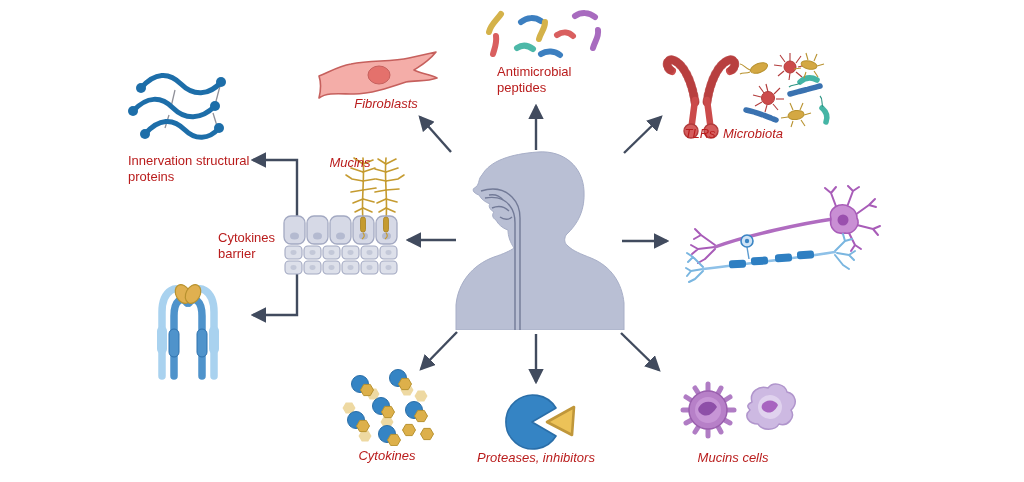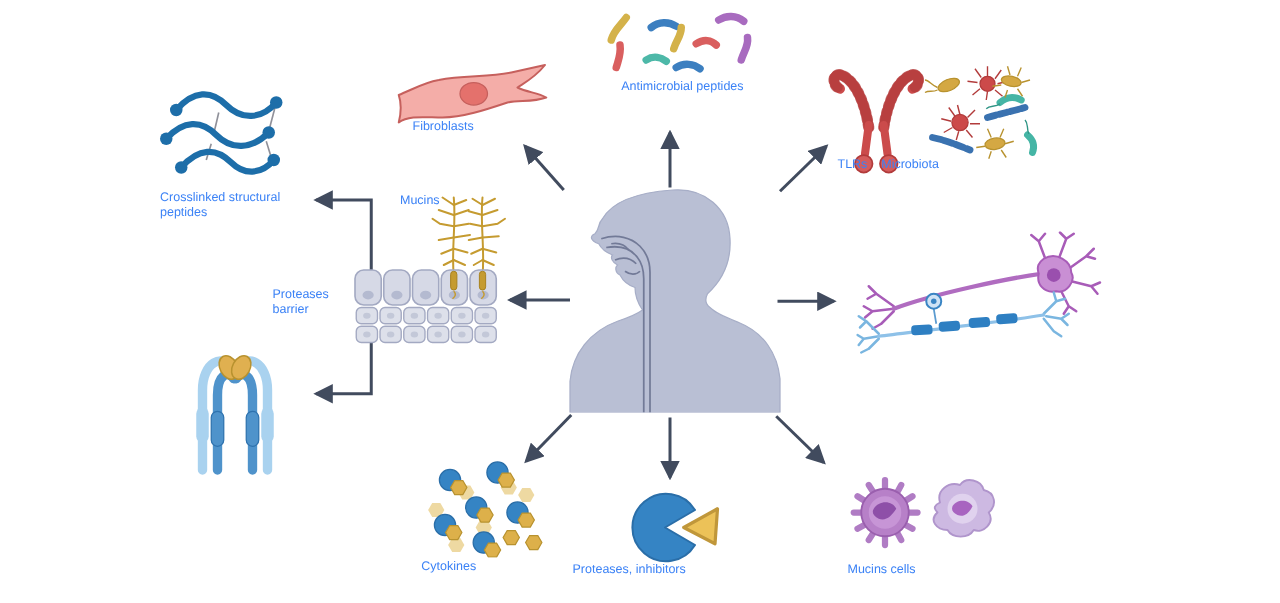--- a/index.html
+++ b/index.html
@@ -1,19 +1,19 @@
 <!DOCTYPE html>
 <html><head>
 <meta charset="utf-8">
 <style>
   html,body{margin:0;padding:0;background:#ffffff;}
   #canvas{position:relative;width:1024px;height:482px;background:#ffffff;overflow:hidden;
           font-family:"Liberation Sans",sans-serif;}
-  .lbl{position:absolute;font-size:10px;line-height:1.22;color:#3b82f6;white-space:normal;}
-  .ctr{text-align:left;}
+  .lbl{position:absolute;font-size:13px;line-height:1.22;color:#b91c1c;white-space:normal;}
+  .ctr{text-align:center;font-style:italic;}
   .icon{position:absolute;}
   svg{display:block;}
 </style>
 </head>
 <body>
 
 <div id="canvas">
 
   <svg class="icon" style="left:0;top:0" width="1024" height="482" viewBox="0 0 1024 482">
     <defs>
@@ -353,24 +353,24 @@
     </g>
     <circle cx="36" cy="38" r="19" fill="#b780c8" stroke="#9a5fae" stroke-width="1.5"></circle>
     <circle cx="36" cy="38" r="13" fill="#c795d6"></circle>
     <path d="M27,35 C31,28 42,28 45,35 C41,41 37,45 31,43 C27,41 25,38 27,35 Z" fill="#8e4fa8"></path>
     <path d="M80,30 C77,20 87,13 96,16 C101,9 113,12 115,20 C124,22 126,32 119,38
              C124,46 115,55 107,52 C103,59 90,59 86,52 C77,52 71,44 78,38 C74,34 76,32 80,30 Z" fill="#cdb9e2" stroke="#b095cc" stroke-width="1.5" stroke-linejoin="round"></path>
     <circle cx="98" cy="35" r="12" fill="#e0d2ee"></circle>
     <path d="M90,33 C93,27 103,27 106,33 C103,39 99,42 94,40 C90,38 89,36 90,33 Z" fill="#a864c0"></path>
   </svg>
 
-  <div class="lbl" style="left:128px;top:153px;width:136px">Crosslinked structural peptides</div>
+  <div class="lbl" style="left:128px;top:153px;width:136px">Innervation structural proteins</div>
   <div class="lbl ctr" style="left:330px;top:96px;width:112px">Fibroblasts</div>
   <div class="lbl ctr" style="left:320px;top:155px;width:60px">Mucins</div>
   <div class="lbl" style="left:497px;top:64px;width:100px">Antimicrobial peptides</div>
   <div class="lbl ctr" style="left:670px;top:126px;width:60px">TLRs</div>
   <div class="lbl ctr" style="left:705px;top:126px;width:96px">Microbiota</div>
-  <div class="lbl" style="left:218px;top:230px;width:68px">Proteases barrier</div>
+  <div class="lbl" style="left:218px;top:230px;width:68px">Cytokines barrier</div>
   <div class="lbl ctr" style="left:337px;top:448px;width:100px">Cytokines</div>
   <div class="lbl ctr" style="left:458px;top:450px;width:156px">Proteases, inhibitors</div>
   <div class="lbl ctr" style="left:678px;top:450px;width:110px">Mucins cells</div>
 
 </div>
 
 </body></html>

